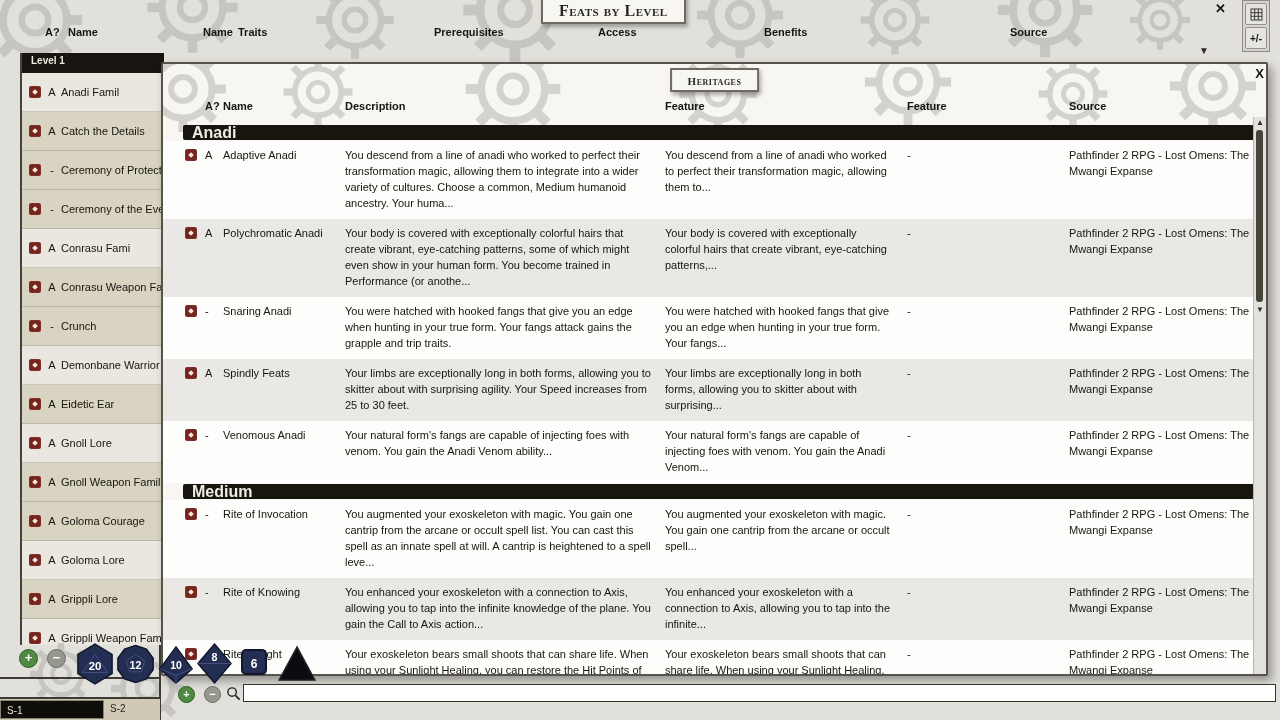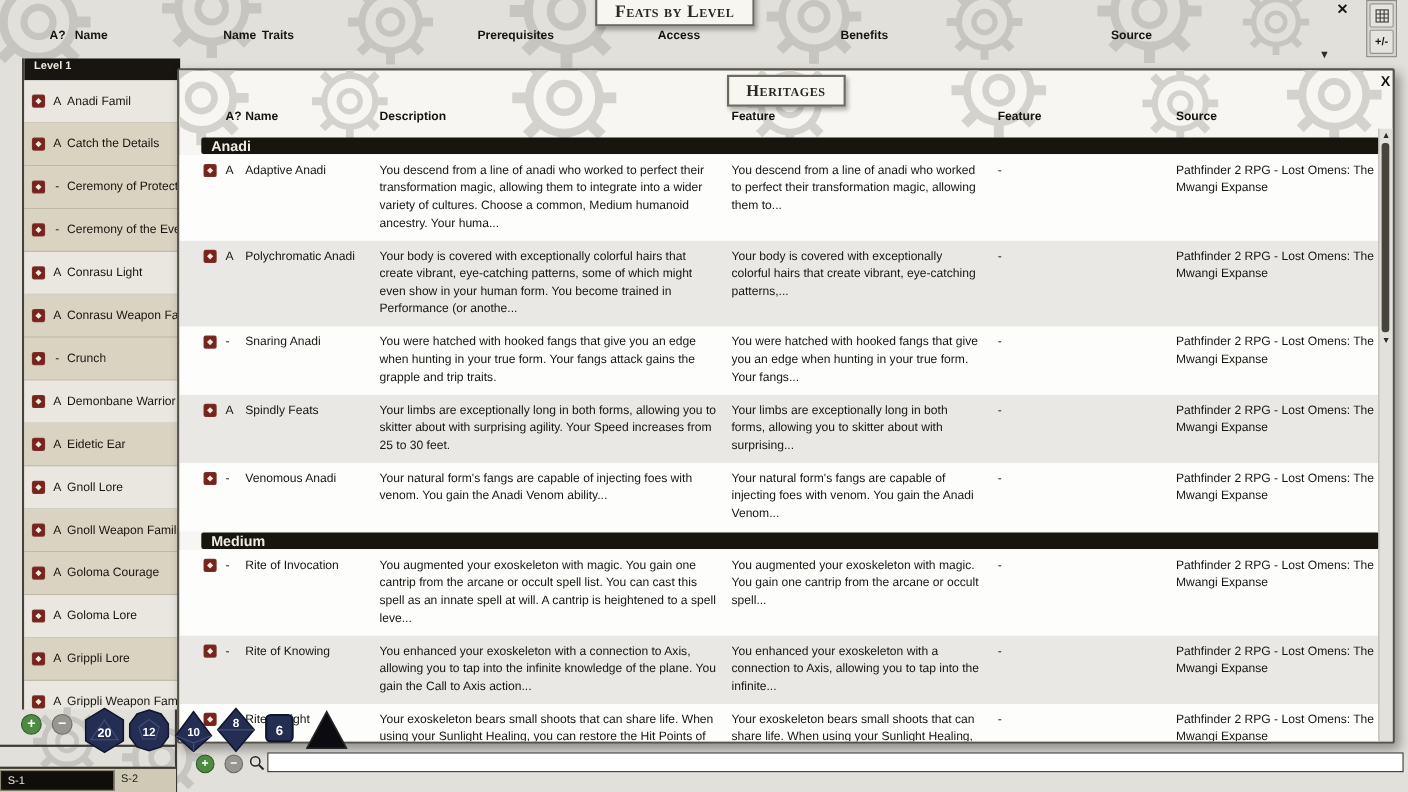--- a/index.html
+++ b/index.html
@@ -34,27 +34,27 @@
   .app-close{position:absolute;left:1215px;top:1px;font-size:13px;font-weight:bold;z-index:3;cursor:default;}
   .tool-panel{position:absolute;left:1242px;top:0;width:28px;height:52px;background:#d7d5d0;
               border:1px solid #8f8c85;z-index:3;display:flex;flex-direction:column;align-items:center;padding-top:2px;box-sizing:border-box;}
   .tool-btn{width:22px;height:22px;background:#e6e4df;border:1px solid #97948d;border-radius:2px;
             margin-bottom:2px;display:flex;align-items:center;justify-content:center;font-size:10px;font-weight:bold;box-sizing:border-box;}
 
   
   .heritages{position:absolute;left:161px;top:62px;width:1107px;height:614px;background:#f7f6f3;
              border:2px solid #56534b;border-radius:2px;box-shadow:4px 5px 10px rgba(0,0,0,.35);
              z-index:5;box-sizing:border-box;overflow:hidden;}
-  .her-tab{left:50%;transform:translateX(-50%);top:4px;padding:5px 16px 3px;font-size:15px;}
+  .her-tab{left:50%;transform:translateX(-50%);top:4px;padding:5px 16px 3px;font-size:11px;}
   .her-close{position:absolute;top:2px;right:2px;font-size:13px;font-weight:bold;z-index:4;}
   .her-headers{position:absolute;top:36px;left:0;right:12px;display:grid;z-index:1;
                grid-template-columns:20px 18px 122px 320px 242px 162px auto;padding-left:22px;
                font-size:11px;font-weight:bold;}
   .her-body{position:absolute;top:60px;left:0;right:12px;bottom:0;overflow:hidden;z-index:1;}
-  .section-bar{height:15px;margin:1px 0 1px 20px;background:#18150e;color:#efece2;font-size:13px;
+  .section-bar{height:15px;margin:1px 0 1px 20px;background:#18150e;color:#efece2;font-size:16px;
                font-weight:bold;line-height:15px;padding-left:9px;border-radius:2px;}
   .hrow{display:grid;grid-template-columns:20px 18px 122px 320px 242px 162px auto;
         padding:6px 4px 8px 22px;background:#fdfdfb;}
   .hrow.alt{background:#e9e8e5;}
   .hrow span{display:block;font-size:11px;line-height:16px;}
   .hrow .ricon{margin-top:2px;}
   .ra{text-align:left;}
   .rname{padding-right:6px;}
   .rdesc,.rfeat{padding-right:14px;}
   .vscroll{position:absolute;top:53px;right:0;width:12px;bottom:0;background:#e3e1dc;
@@ -177,21 +177,21 @@
         <span class="sname">Ceremony of Protectio</span>
       </div>
     <div class="srow dk">
         <span class="ricon"></span>
         <span class="sa">-</span>
         <span class="sname">Ceremony of the Ever</span>
       </div>
     <div class="srow lt">
         <span class="ricon"></span>
         <span class="sa">A</span>
-        <span class="sname">Conrasu Light</span>
+        <span class="sname">Conrasu Fami</span>
       </div>
     <div class="srow dk">
         <span class="ricon"></span>
         <span class="sa">A</span>
         <span class="sname">Conrasu Weapon Fami</span>
       </div>
     <div class="srow dk">
         <span class="ricon"></span>
         <span class="sa">-</span>
         <span class="sname">Crunch</span>

